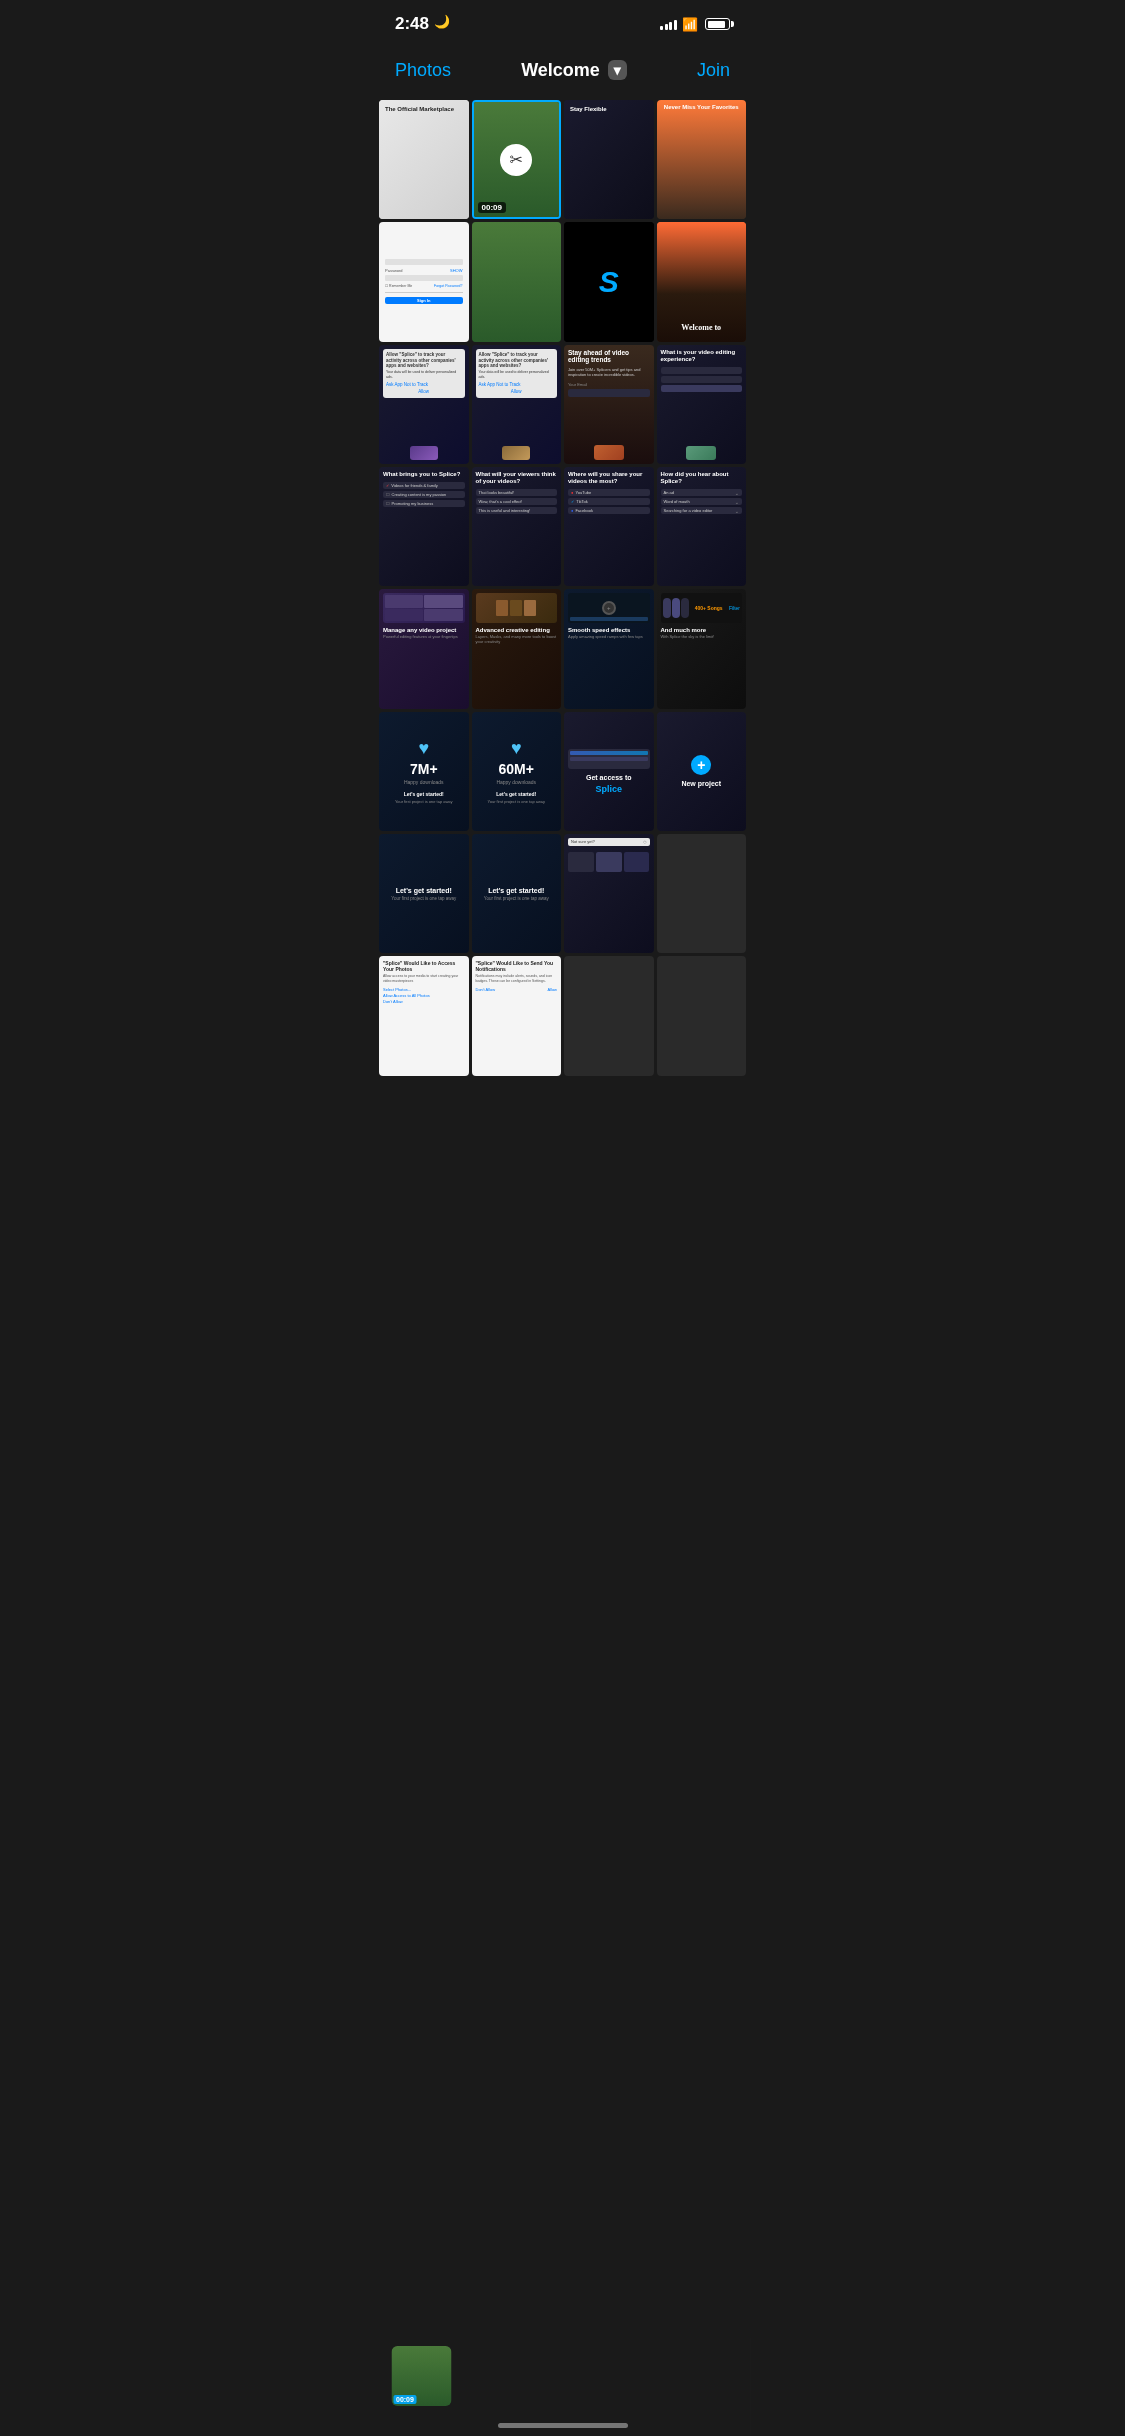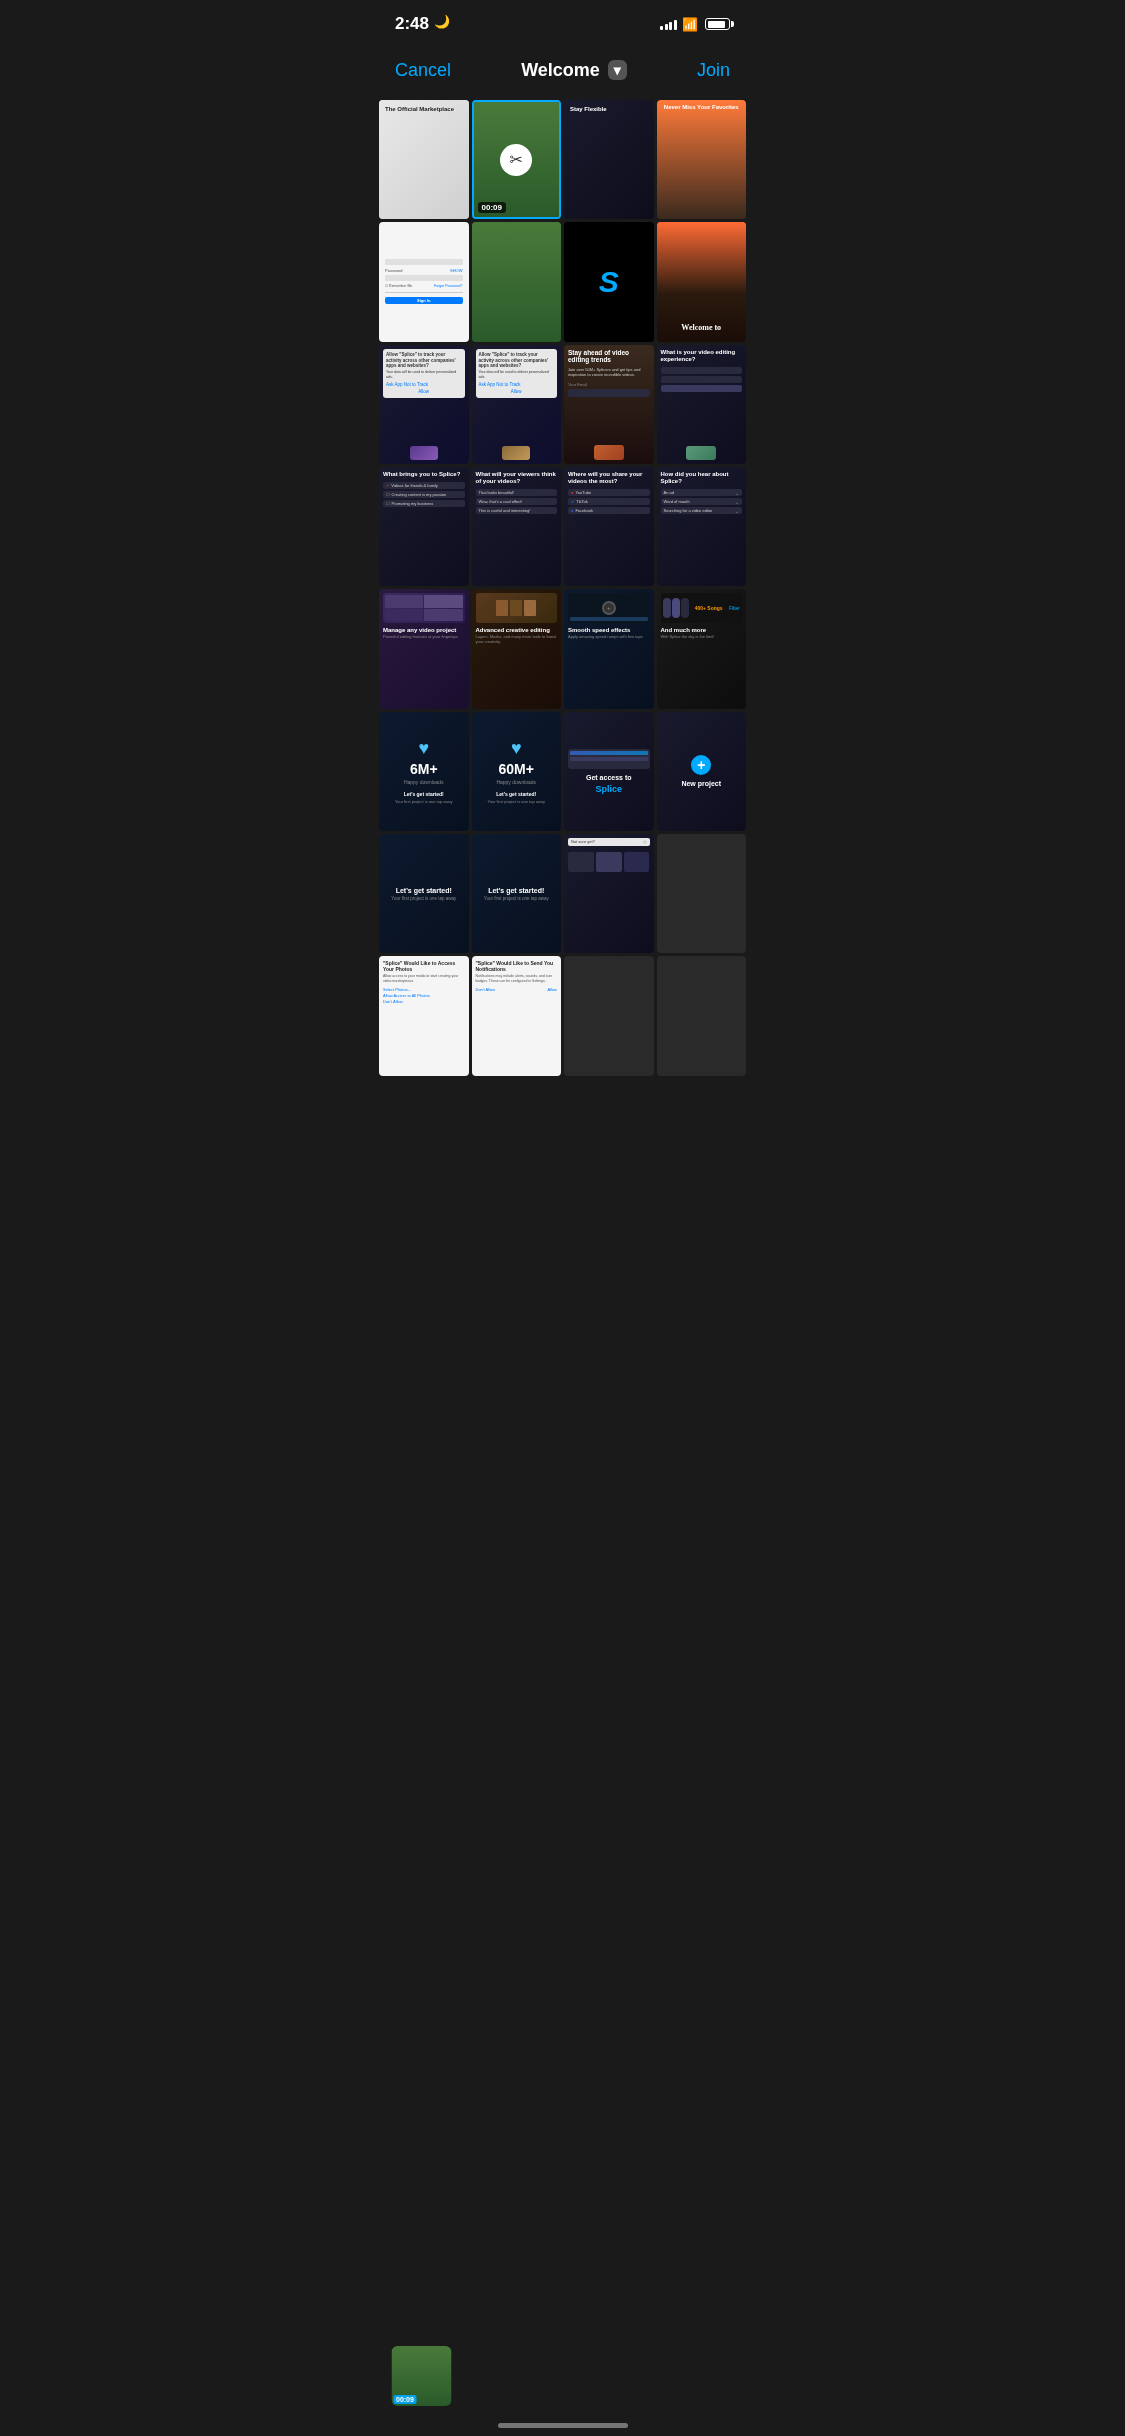--- a/index.html
+++ b/index.html
@@ -283,21 +283,21 @@
       <div class="signal-bar" style="height:10px;"></div>
     </div>
     <span style="font-size:13px;">📶</span>
     <div class="battery-icon">
       <div class="battery-fill"></div>
     </div>
   </div>
 </div>
 
 <div class="nav-bar">
-  <span class="nav-cancel">Cancel</span>
+  <span class="nav-cancel">Photos</span>
   <div class="nav-title">
     <span>Welcome</span>
     <span class="nav-title-dropdown">
       <span>▾</span>
     </span>
   </div>
   <span class="nav-next">Join</span>
 </div>
 
 <div class="grid-container" style="padding-bottom:100px;">
@@ -541,21 +541,21 @@
           <div style="font-size:5px;color:#0af;">Filter</div>
         </div>
         <span style="font-size:6px;font-weight:700;color:white;">And much more</span>
         <span style="font-size:4px;color:#888;margin-top:1px;">With Splice the sky is the limit!</span>
       </div>
     </div>
 
     <div class="grid-item">
       <div style="background:linear-gradient(135deg,#0d1a2e,#071020);width:100%;height:100%;padding:4px;display:flex;flex-direction:column;align-items:center;justify-content:center;gap:2px;">
         <span style="font-size:18px;color:#4fc3f7;">♥</span>
-        <span style="font-size:14px;font-weight:800;color:white;">6M+</span>
+        <span style="font-size:14px;font-weight:800;color:white;">7M+</span>
         <span style="font-size:5px;color:#888;">Happy downloads</span>
         <span style="font-size:5px;font-weight:600;color:white;margin-top:4px;">Let's get started!</span>
         <span style="font-size:4px;color:#888;">Your first project is one tap away</span>
       </div>
     </div>
 
     <div class="grid-item">
       <div style="background:linear-gradient(135deg,#0d1a2e,#071020);width:100%;height:100%;padding:4px;display:flex;flex-direction:column;align-items:center;justify-content:center;gap:2px;">
         <span style="font-size:18px;color:#4fc3f7;">♥</span>
         <span style="font-size:14px;font-weight:800;color:white;">60M+</span>

